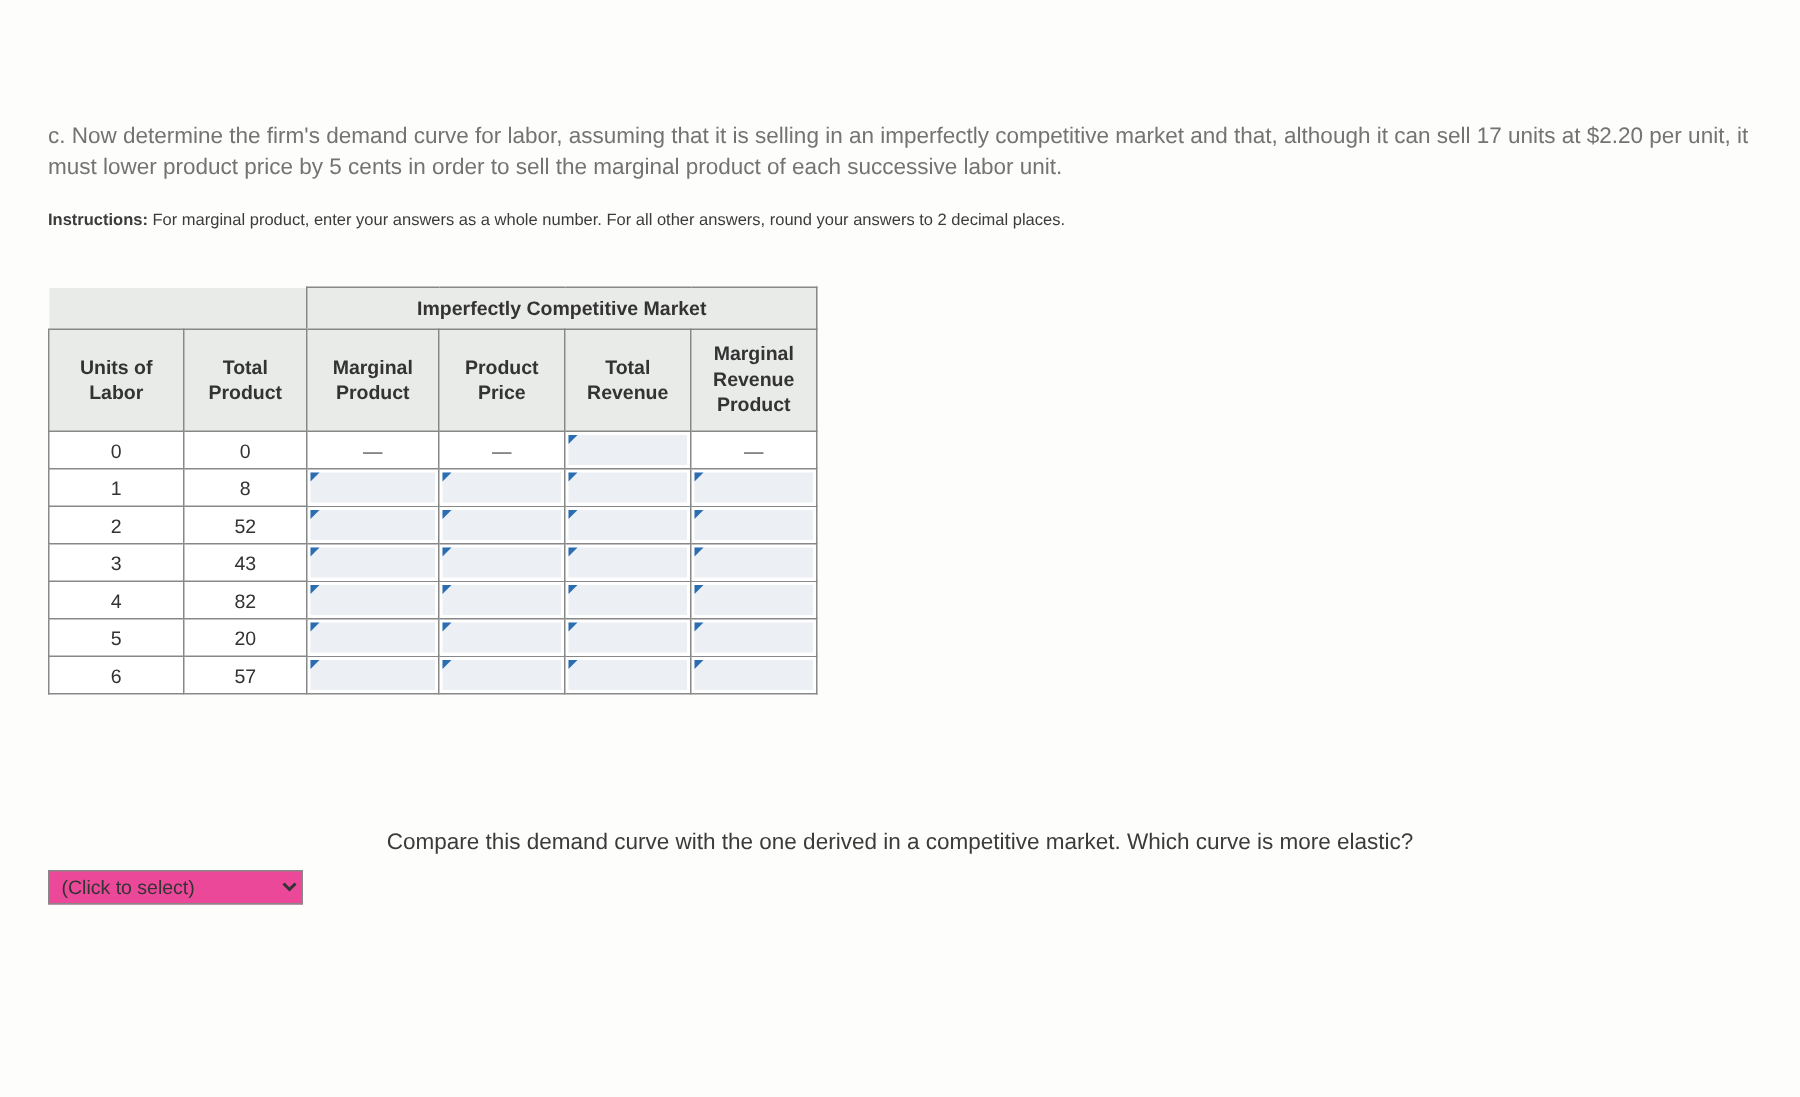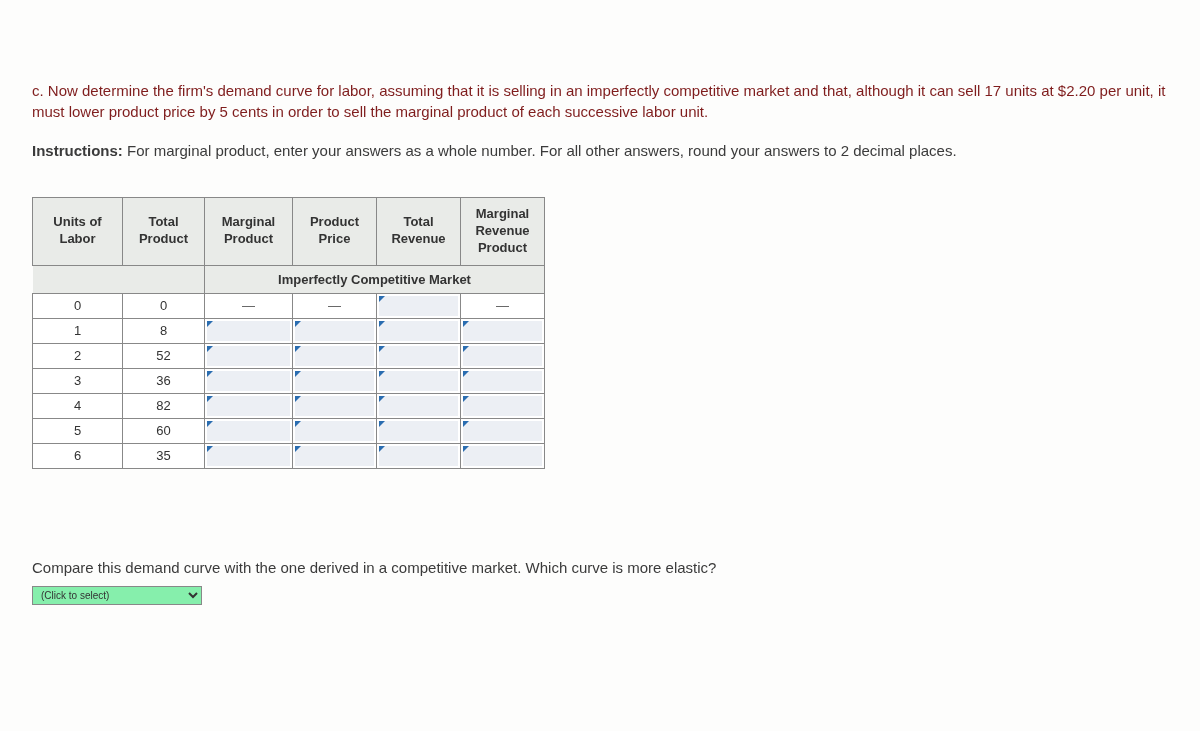--- a/index.html
+++ b/index.html
@@ -5,32 +5,32 @@
     * { box-sizing: border-box; margin: 0; padding: 0; }
     body {
       font-family: Arial, Helvetica, sans-serif;
       font-size: 14px;
       color: #333;
       background: #fdfdfc;
       padding: 80px 32px 40px 32px;
       width: 1200px;
     }
     .question-text {
-      color: #7f1d1d;
+      color: #737373;
       font-size: 15px;
       line-height: 1.4;
       margin-bottom: 18px;
     }
     .instructions-label {
       font-weight: bold;
       color: #3b3b3b;
     }
     .instructions-text {
       color: #3b3b3b;
-      font-size: 15px;
+      font-size: 11px;
       line-height: 1.4;
       margin-bottom: 36px;
     }
     table.data-table {
       border-collapse: collapse;
       font-size: 13px;
       margin-bottom: 90px;
     }
     table.data-table th, table.data-table td {
       border: 1px solid #888;
@@ -97,26 +97,27 @@
     td.dash-cell {
       padding: 4px 6px;
       height: 24px;
       background: #fff;
       color: #555;
     }
     .followup-text {
       color: #3b3b3b;
       font-size: 15px;
       margin-bottom: 10px;
+      text-align: center;
     }
     .select-box {
-      font-size: 10px;
+      font-size: 13px;
       padding: 2px 4px;
       border: 1px solid #888;
-      background: #86efac;
+      background: #ec4899;
       min-width: 170px;
       color: #333;
     }
   </style>
 </head>
 <body>
 
 
 
 <p class="question-text">
@@ -124,32 +125,32 @@
   <span>Now determine the firm's demand curve for labor, assuming that it is selling in an imperfectly competitive market and that, although it can sell 17 units at $2.20 per unit, it must lower product price by 5 cents in order to sell the marginal product of each successive labor unit.</span>
 </p>
 
 <p class="instructions-text">
   <span class="instructions-label">Instructions:</span>
   <span>For marginal product, enter your answers as a whole number. For all other answers, round your answers to 2 decimal places.</span>
 </p>
 
 <table class="data-table">
   <thead>
+    <tr>
+      <th class="blank-corner" colspan="2"></th>
+      <th class="market-header" colspan="4">Imperfectly Competitive Market</th>
+    </tr>
     <tr>
       <th class="col-header w-units">Units of<br>Labor</th>
       <th class="col-header w-tp">Total<br>Product</th>
       <th class="col-header w-mp">Marginal<br>Product</th>
       <th class="col-header w-pp">Product<br>Price</th>
       <th class="col-header w-tr">Total<br>Revenue</th>
       <th class="col-header w-mrp">Marginal<br>Revenue<br>Product</th>
     </tr>
-    <tr>
-      <th class="blank-corner" colspan="2"></th>
-      <th class="market-header" colspan="4">Imperfectly Competitive Market</th>
-    </tr>
   </thead>
   <tbody id="table-body">
       <tr>
         <td class="val-cell">0</td>
         <td class="val-cell">0</td>
         <td class="dash-cell">—</td>
         <td class="dash-cell">—</td>
         <td class="input-cell">
           <span class="input-wrap"><span class="tri-marker"></span><input type="text" class="cell-input" style=""></span>
         </td>
@@ -182,21 +183,21 @@
         </td>
         <td class="input-cell">
           <span class="input-wrap"><span class="tri-marker"></span><input type="text" class="cell-input" style=""></span>
         </td>
         <td class="input-cell">
           <span class="input-wrap"><span class="tri-marker"></span><input type="text" class="cell-input" style=""></span>
         </td>
       </tr>
       <tr>
         <td class="val-cell">3</td>
-        <td class="val-cell">36</td>
+        <td class="val-cell">43</td>
         <td class="input-cell">
           <span class="input-wrap"><span class="tri-marker"></span><input type="text" class="cell-input" style=""></span>
         </td>
         <td class="input-cell">
           <span class="input-wrap"><span class="tri-marker"></span><input type="text" class="cell-input" style=""></span>
         </td>
         <td class="input-cell">
           <span class="input-wrap"><span class="tri-marker"></span><input type="text" class="cell-input" style=""></span>
         </td>
         <td class="input-cell">
@@ -214,37 +215,37 @@
         </td>
         <td class="input-cell">
           <span class="input-wrap"><span class="tri-marker"></span><input type="text" class="cell-input" style=""></span>
         </td>
         <td class="input-cell">
           <span class="input-wrap"><span class="tri-marker"></span><input type="text" class="cell-input" style=""></span>
         </td>
       </tr>
       <tr>
         <td class="val-cell">5</td>
-        <td class="val-cell">60</td>
+        <td class="val-cell">20</td>
         <td class="input-cell">
           <span class="input-wrap"><span class="tri-marker"></span><input type="text" class="cell-input" style=""></span>
         </td>
         <td class="input-cell">
           <span class="input-wrap"><span class="tri-marker"></span><input type="text" class="cell-input" style=""></span>
         </td>
         <td class="input-cell">
           <span class="input-wrap"><span class="tri-marker"></span><input type="text" class="cell-input" style=""></span>
         </td>
         <td class="input-cell">
           <span class="input-wrap"><span class="tri-marker"></span><input type="text" class="cell-input" style=""></span>
         </td>
       </tr>
       <tr>
         <td class="val-cell">6</td>
-        <td class="val-cell">35</td>
+        <td class="val-cell">57</td>
         <td class="input-cell">
           <span class="input-wrap"><span class="tri-marker"></span><input type="text" class="cell-input" style=""></span>
         </td>
         <td class="input-cell">
           <span class="input-wrap"><span class="tri-marker"></span><input type="text" class="cell-input" style=""></span>
         </td>
         <td class="input-cell">
           <span class="input-wrap"><span class="tri-marker"></span><input type="text" class="cell-input" style=""></span>
         </td>
         <td class="input-cell">

